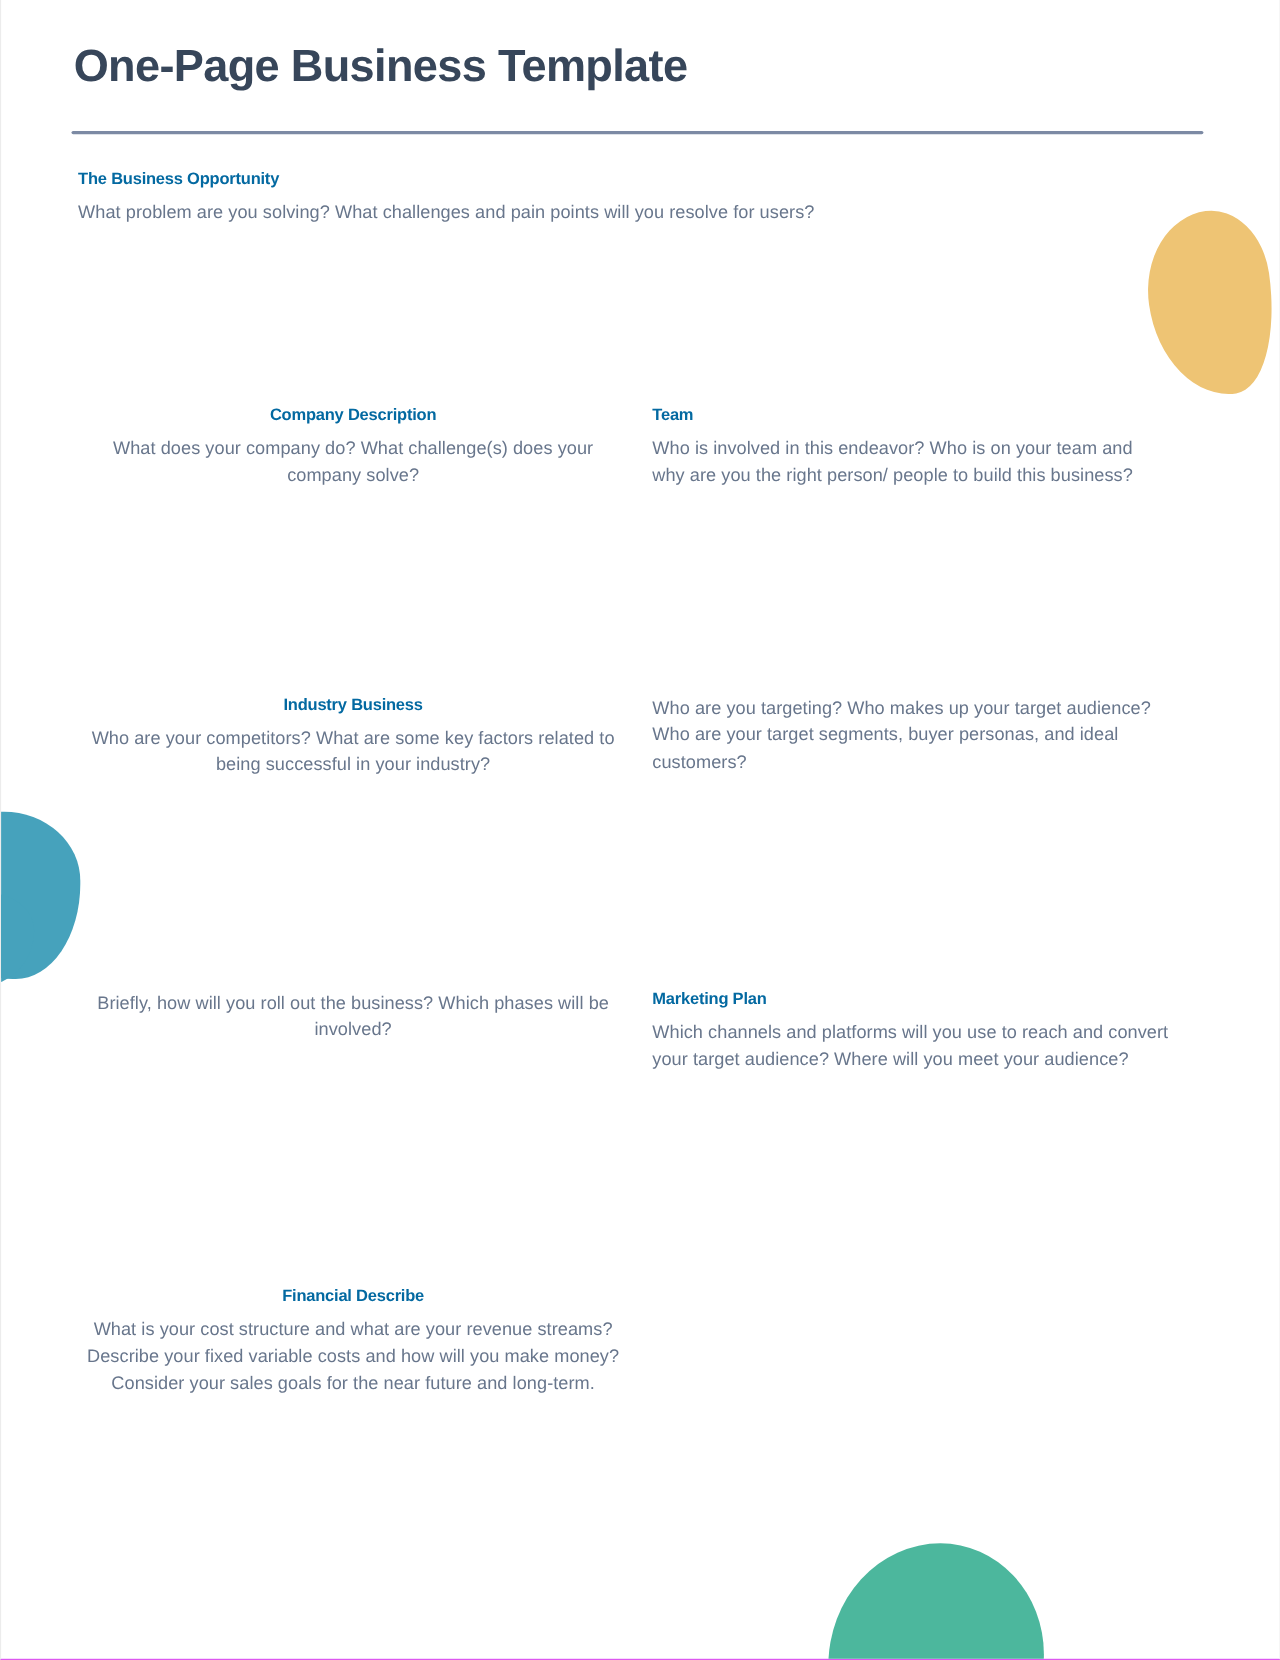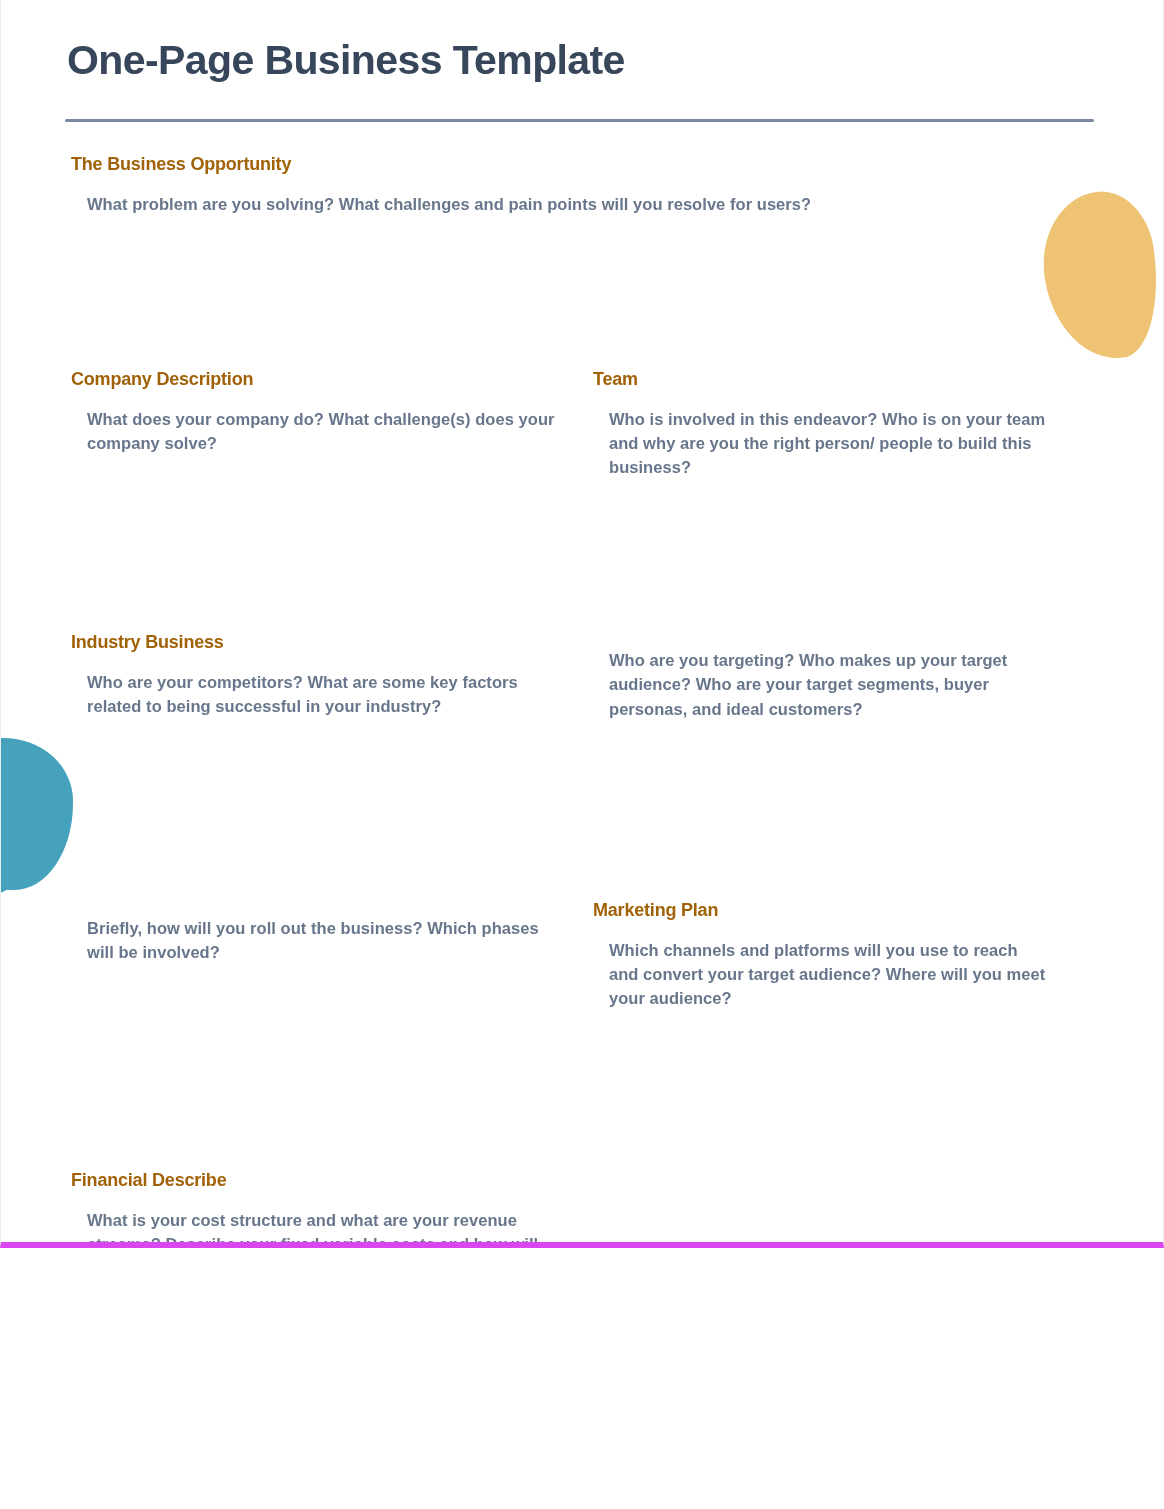--- a/index.html
+++ b/index.html
@@ -4,28 +4,28 @@
 <style>
   html, body {
     margin: 0;
     padding: 0;
     background: #ffffff;
   }
 
   .page {
     position: relative;
     width: 1164px;
-    height: 1248px;
+    height: 1509px;
     background: #ffffff;
     overflow: hidden;
     font-family: "Liberation Sans", "DejaVu Sans", sans-serif;
     box-sizing: border-box;
     border-left: 1px solid #ececec;
     border-right: 1px solid #f2f2f2;
-    border-bottom: 6px solid #d946ef;
+    border-bottom: 1px solid #d946ef;
   }
 
   
   .blob {
     position: absolute;
     pointer-events: none;
   }
 
   .blob-yellow {
     top: 192px;
@@ -91,38 +91,38 @@
     background: #7c8aa4;
     border-radius: 2px;
   }
 
   .section {
     position: absolute;
   }
 
   .section-heading {
     margin: 0 0 9px 0;
-    font-size: 18px;
+    font-size: 15px;
     font-weight: 700;
     letter-spacing: -0.2px;
-    color: #a16207;
+    color: #0369a1;
     line-height: 1.2;
   }
 
   .section-body {
-    margin: 16px;
+    margin: 0;
     font-size: 16.5px;
-    font-weight: 700;
+    font-weight: 400;
     color: #68768c;
     line-height: 1.48;
     letter-spacing: 0.05px;
   }
 
   
-  .col-left  { left: 70px;  width: 500px; }
+  .col-left  { left: 70px;  width: 500px; text-align: center; }
   .col-right { left: 592px; width: 470px; }
   .col-full  { left: 70px;  width: 1010px; }
 
   .row-1 { top: 154px; }
   .row-2 { top: 369px; }
   .row-3 { top: 632px; }
   .row-4 { top: 900px; }
   .row-5 { top: 1170px; }
 </style>
 </head>

